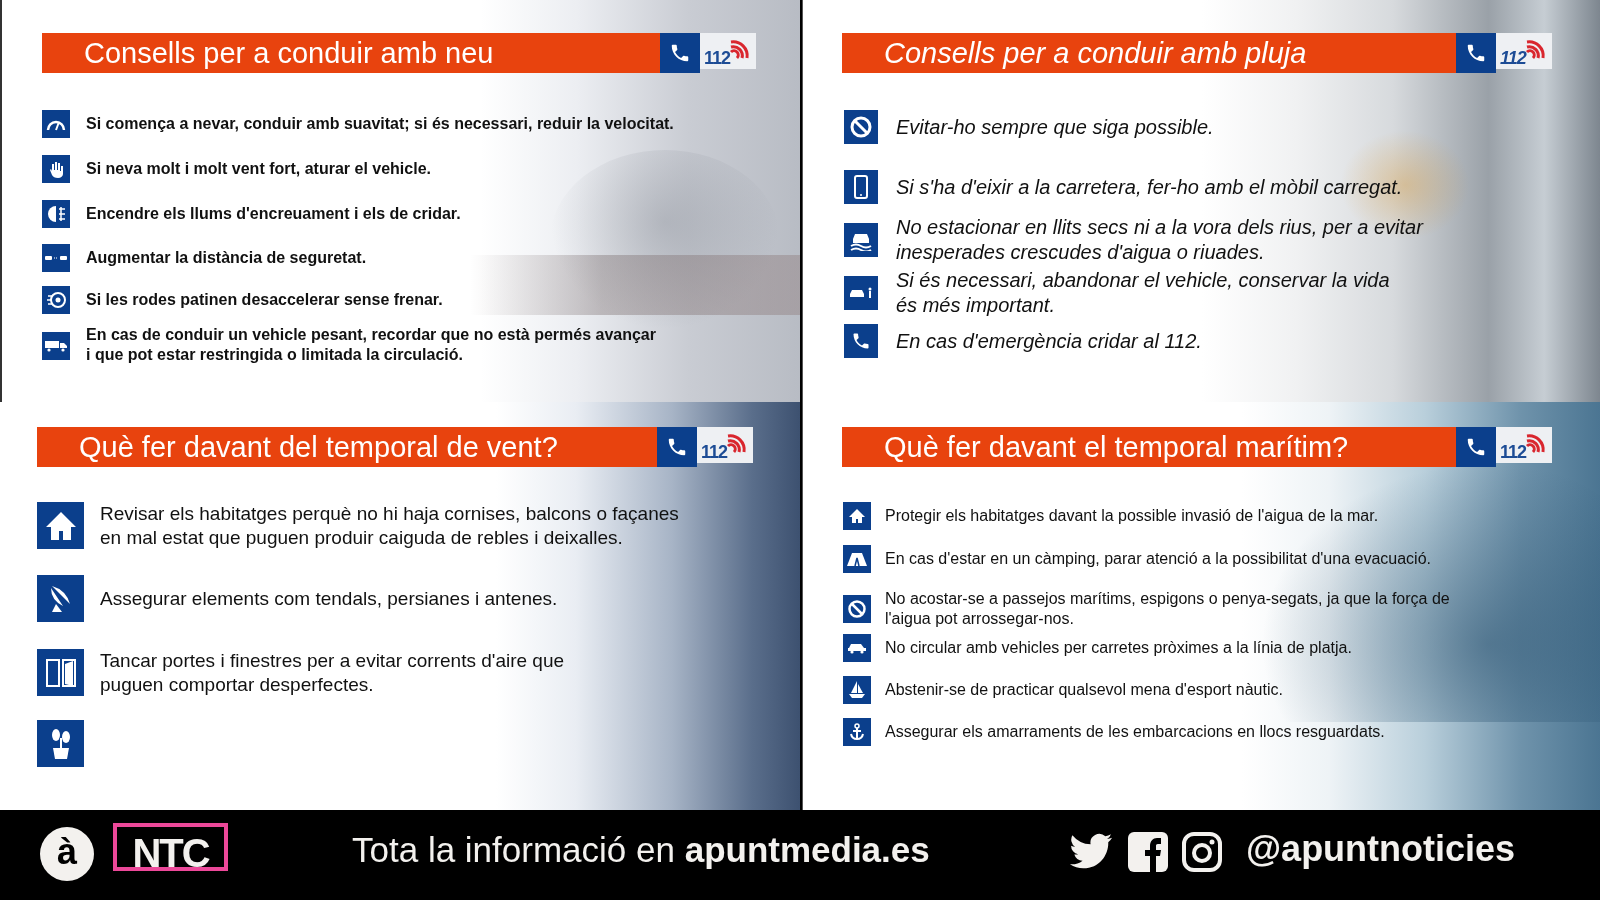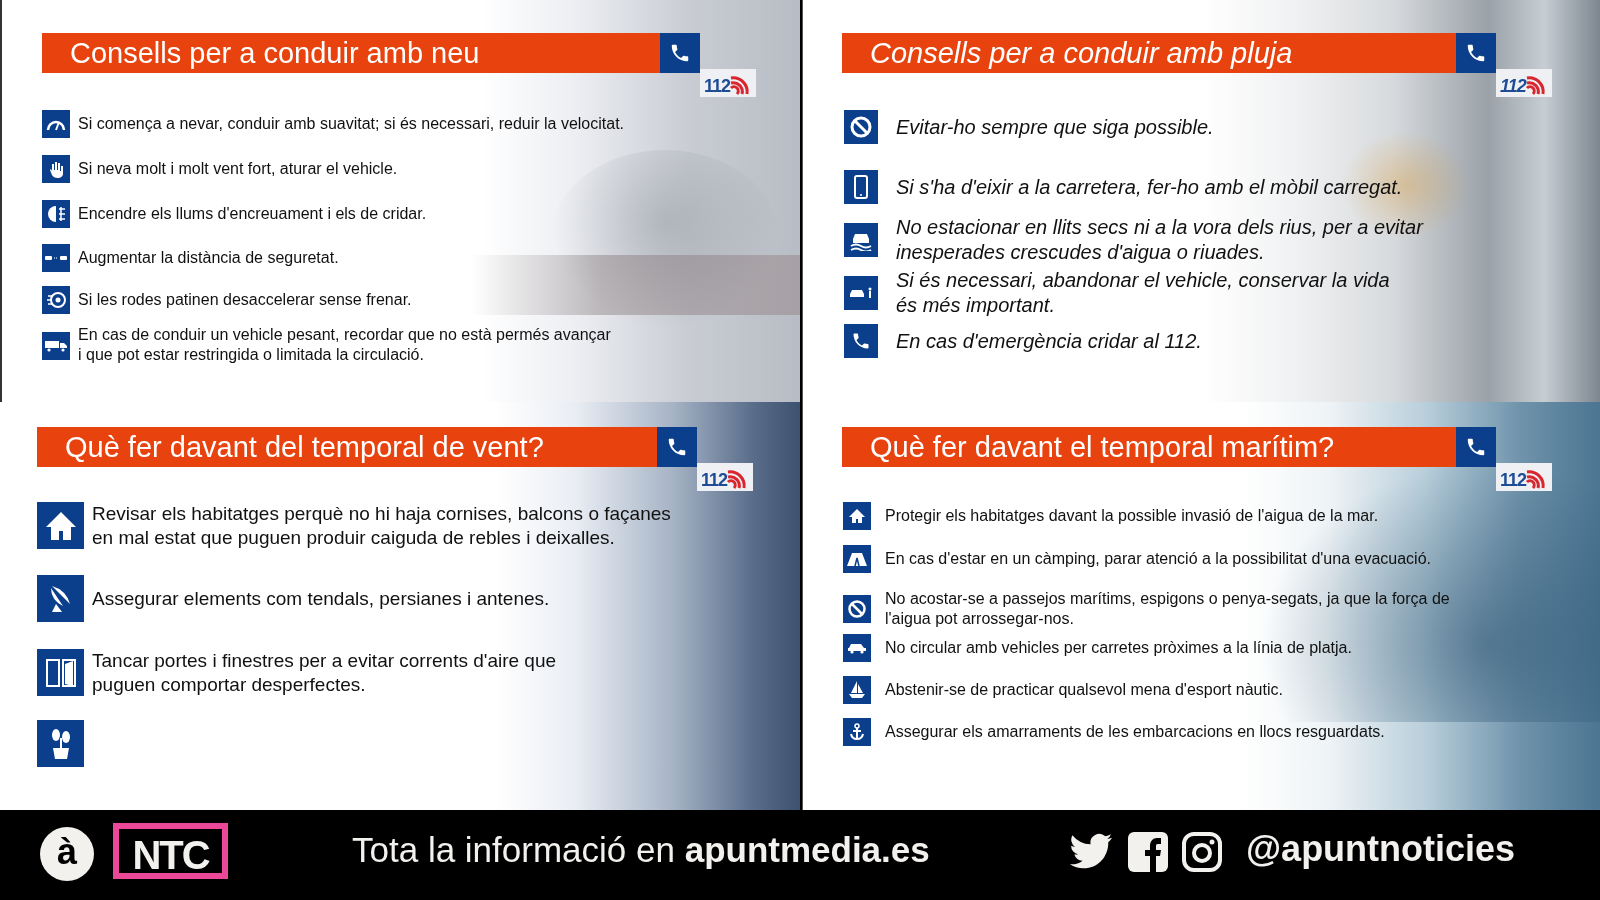--- a/index.html
+++ b/index.html
@@ -11,44 +11,44 @@
   .p-rain  { left: 802px; top: 0; width: 798px; height: 402px; background: linear-gradient(90deg, #fff 0%, #fff 50%, #f0f1f2 62%, #d7dadd 74%, #9aa1a8 86%, #c6cdd3 93%, #7d868f 100%); border-left: 1px solid #555; font-style: italic; }
   .p-wind  { left: 0;   top: 402px; width: 800px; height: 408px; background: linear-gradient(90deg, #fff 0%, #fff 62%, #e9edf3 72%, #a7b4c6 84%, #5a6e8b 94%, #3d5170 100%); }
   .p-sea   { left: 802px; top: 402px; width: 798px; height: 408px; background: linear-gradient(90deg, #fff 0%, #fff 55%, #eef3f6 66%, #b9cfdb 78%, #6f93ab 90%, #4b7592 100%); border-left: 1px solid #555; }
 
   
   .snow-tree { position: absolute; right: 20px; top: 150px; width: 230px; height: 180px; border-radius: 50% 50% 10% 10%; background: radial-gradient(ellipse at 50% 40%, rgba(120,125,135,0.35), rgba(200,200,205,0) 70%); }
   .snow-field { position: absolute; right: 0; top: 255px; width: 330px; height: 60px; background: linear-gradient(90deg, rgba(255,255,255,0), rgba(110,95,95,0.35) 40%, rgba(140,120,120,0.4)); }
   .rain-light { position: absolute; right: 130px; top: 130px; width: 130px; height: 110px; border-radius: 50%; background: radial-gradient(ellipse, rgba(220,150,40,0.35), rgba(255,255,255,0) 70%); }
   .sea-wave { position: absolute; right: -40px; top: 60px; width: 380px; height: 260px; border-radius: 50% 40% 0 0; background: radial-gradient(ellipse at 60% 70%, rgba(40,80,110,0.55), rgba(255,255,255,0) 70%); }
 
-  .header-bar { position: absolute; left: 40px; top: 33px; height: 40px; width: 618px; background: #e8430e; color: #fff; font-size: 29px; padding-left: 28px; line-height: 40px; white-space: nowrap; }
+  .header-bar { position: absolute; left: 40px; top: 33px; height: 40px; width: 618px; background: #e8430e; color: #fff; font-size: 29px; padding-left: 42px; line-height: 40px; white-space: nowrap; }
   .logo112 { position: absolute; top: 33px; height: 40px; width: 96px; display: flex; }
   .logo112 .phone { width: 40px; height: 40px; background: #0b3f8c; display: flex; align-items: center; justify-content: center; }
-  .logo112 .num { width: 56px; height: 28px; background: #eef0f3; position: relative; margin-top: 36px; }
+  .logo112 .num { width: 56px; height: 36px; background: #eef0f3; position: relative; }
   .logo112 .num span { position: absolute; left: 4px; bottom: 0px; color: #1d4c95; font-weight: bold; font-size: 18px; letter-spacing: -1px; }
   .logo112 .num svg { position: absolute; right: 3px; top: 3px; }
 
   .list { position: absolute; left: 40px; }
   .item { display: flex; align-items: center; position: absolute; left: 0; white-space: nowrap; }
   .icon { background: #0b3f8c; display: flex; align-items: center; justify-content: center; flex: none; }
   .txt { color: #111; line-height: 1.25; }
 
   .snow .icon { width: 28px; height: 28px; }
-  .snow .txt { font-size: 16px; margin-left: 8px; }
+  .snow .txt { font-size: 16px; margin-left: 16px; font-weight: bold; }
   .rain .icon { width: 34px; height: 34px; }
   .rain .txt { font-size: 20px; margin-left: 18px; }
   .wind .icon { width: 47px; height: 47px; }
-  .wind .txt { font-size: 19px; margin-left: 8px; }
+  .wind .txt { font-size: 19px; margin-left: 16px; }
   .sea .icon { width: 28px; height: 28px; }
   .sea .txt { font-size: 16px; margin-left: 14px; }
 
   .footer { position: absolute; left: 0; top: 810px; width: 1600px; height: 90px; background: #000; color: #fff; }
   .apunt-logo { position: absolute; left: 40px; top: 17px; width: 54px; height: 54px; border-radius: 50%; background: #f3f1ee; color: #000; font-size: 36px; text-align: center; line-height: 50px; font-weight: bold; }
-  .ntc-logo { position: absolute; left: 113px; top: 13px; width: 115px; height: 56px; border: 6px solid #ec4899; color: #f3f1ee; font-size: 40px; font-weight: bold; text-align: center; line-height: 52px; letter-spacing: -2px; }
+  .ntc-logo { position: absolute; left: 113px; top: 13px; width: 115px; height: 48px; border: 4px solid #ec4899; color: #f3f1ee; font-size: 40px; font-weight: bold; text-align: center; line-height: 52px; letter-spacing: -2px; }
   .footer-text { position: absolute; left: 352px; top: 20px; font-size: 35px; color: #f3f1ee; white-space: nowrap; }
   .footer-text b { font-weight: bold; }
   .social { position: absolute; left: 1068px; top: 22px; display: flex; gap: 14px; align-items: center; }
   .handle { position: absolute; left: 1246px; top: 18px; font-size: 36px; font-weight: bold; color: #f3f1ee; }
 </style>
 </head>
 <body>
 
 <div class="panel p-snow snow">
   <div class="snow-tree"></div>

